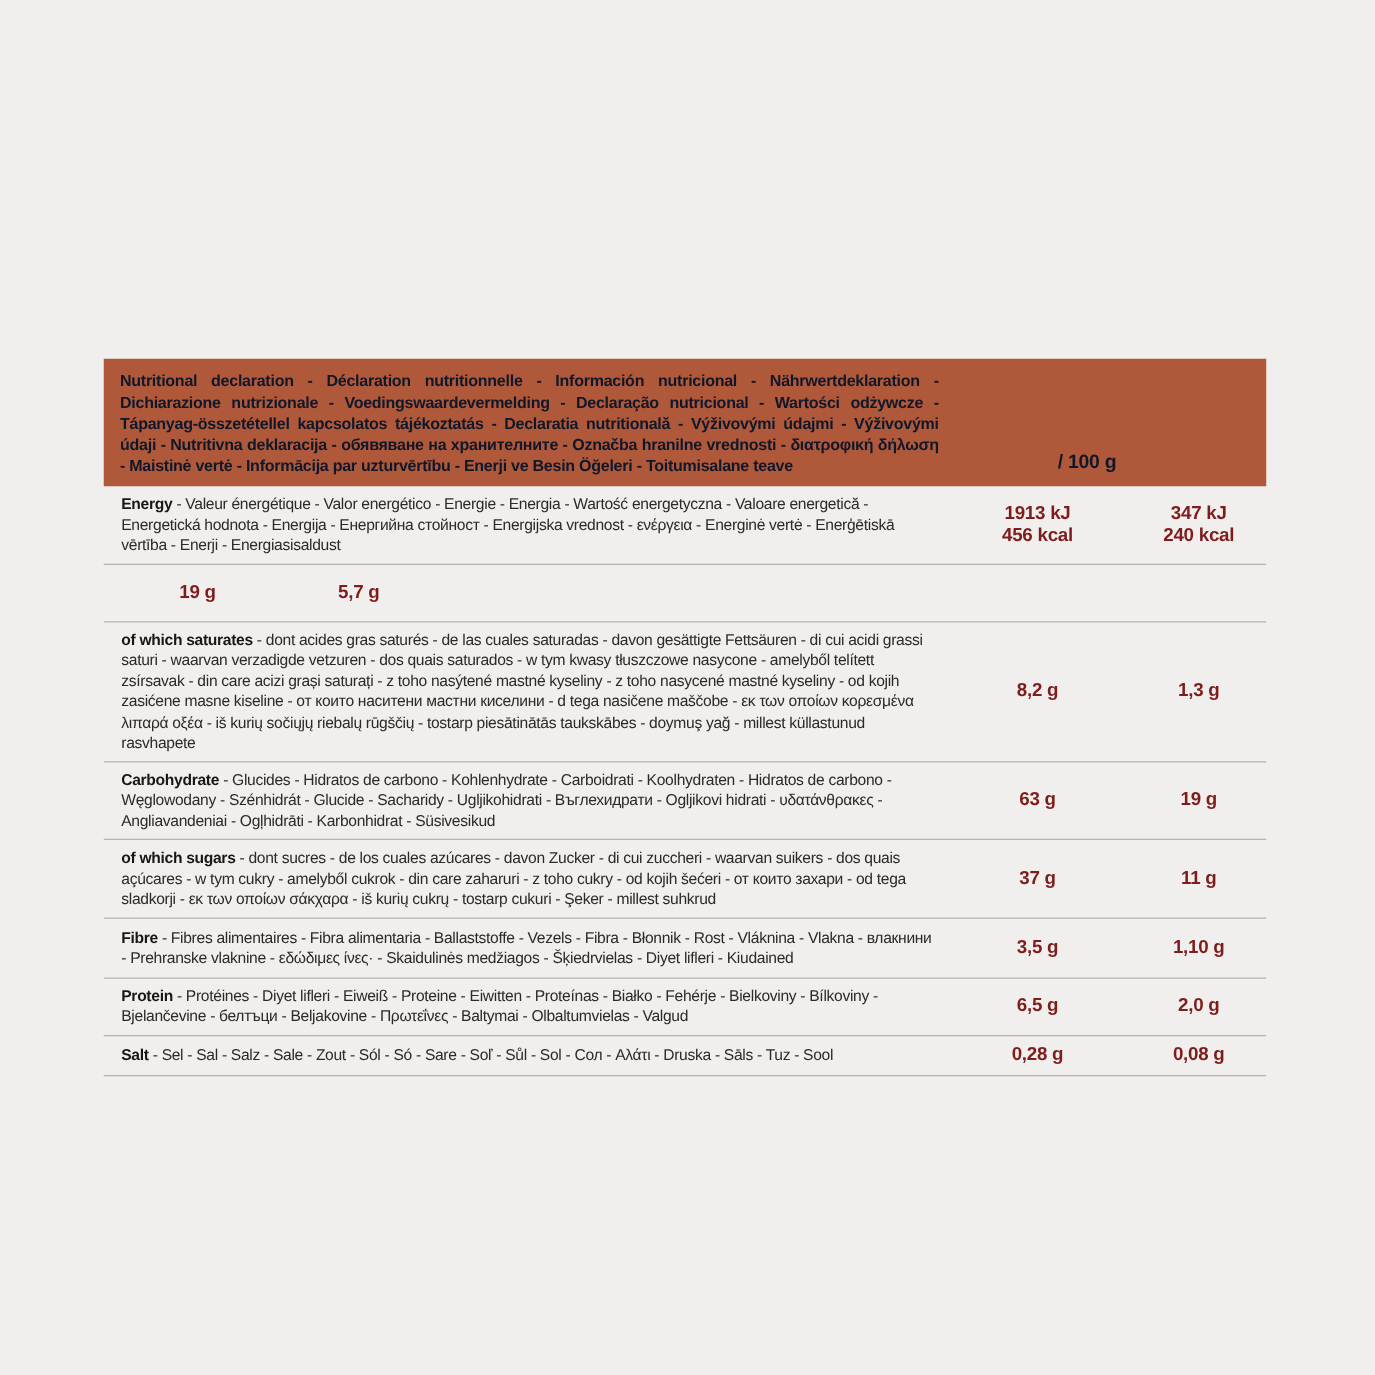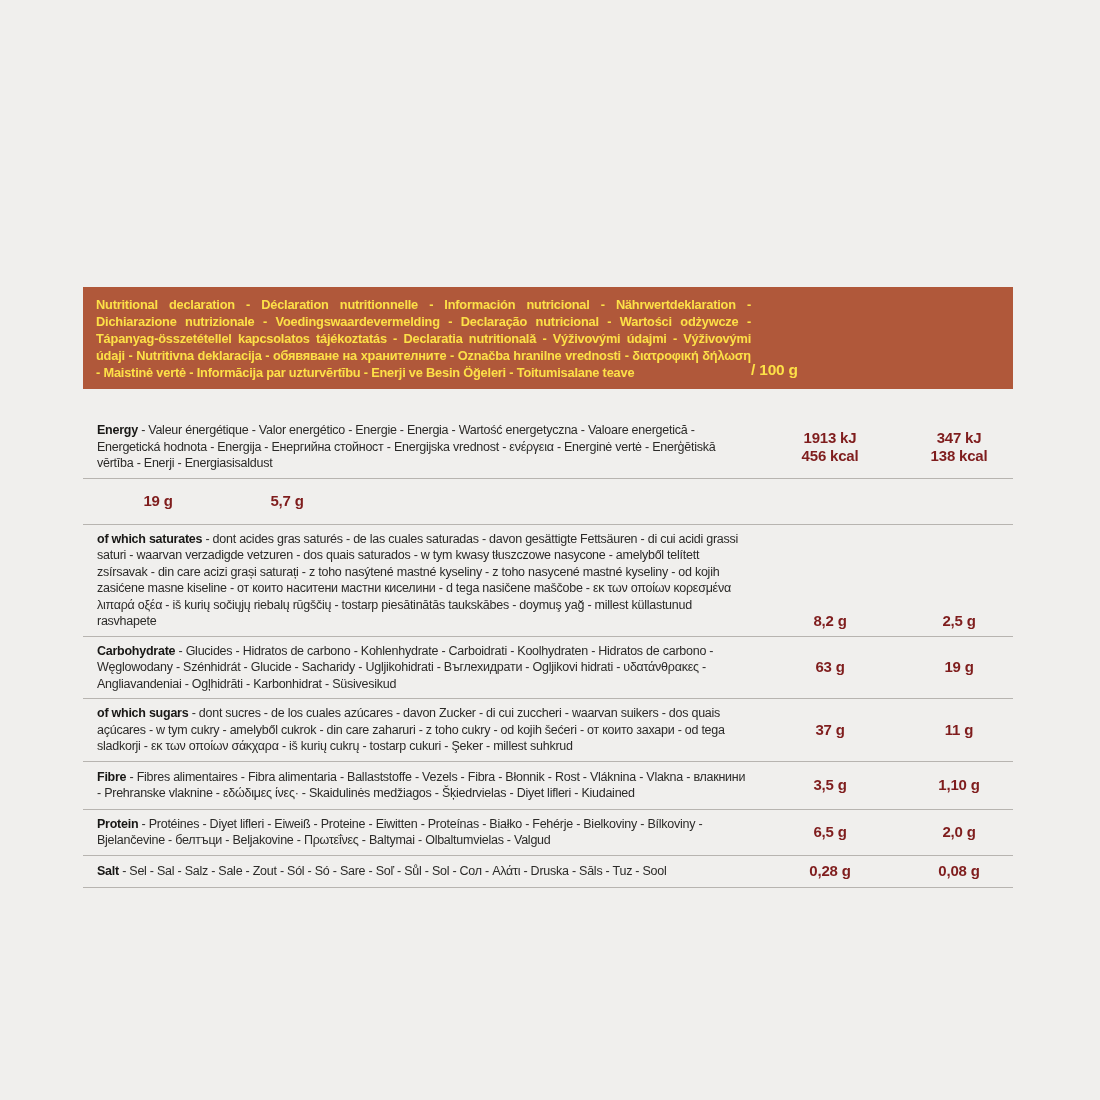--- a/index.html
+++ b/index.html
@@ -30,21 +30,21 @@
     font-size: 12.8px;
     font-weight: bold;
     line-height: 17px;
     letter-spacing: -0.2px;
     text-align: justify;
   }
   .thead-col {
     display: flex;
     flex-direction: column;
     justify-content: flex-end;
-    align-items: flex-start;
+    align-items: flex-end;
     gap: 4px;
     padding-bottom: 2px;
   }
   .thead-col.c100 { width: 142px; }
   .thead-col.c30  { width: 108px; }
   .col-label {
     font-size: 15.5px;
     font-weight: bold;
     letter-spacing: -0.2px;
   }
@@ -73,68 +73,68 @@
   .cell-val {
     text-align: center;
     font-size: 15px;
     font-weight: bold;
     color: #7f1d1d;
     line-height: 18px;
     letter-spacing: -0.2px;
   }
   .cell-val.c100 { width: 150px; }
   .cell-val.c30  { width: 108px; }
-  .r-energy    { min-height: 54px; margin-top: 27px; }
+  .r-energy    { min-height: 54px; }
   .r-fat       { min-height: 46px; }
-  .r-saturates { min-height: 95px; align-items: flex-end; }
+  .r-saturates { min-height: 95px; }
   .r-carb      { min-height: 59px; align-items: center; }
   .r-sugars    { min-height: 58px; justify-content: center; }
   .r-fibre     { min-height: 48px; }
   .r-protein   { min-height: 46px; }
   .r-salt      { min-height: 32px; }
 </style>
 </head>
 <body>
 
 <div class="nutrition-table">
 
-  <div class="thead" style="background: rgb(176, 88, 58); color: #fde047;">
+  <div class="thead" style="background: rgb(176, 88, 58); color: #0f172a;">
     <div class="thead-text">Nutritional declaration - Déclaration nutritionnelle - Información nutricional - Nährwertdeklaration - Dichiarazione nutrizionale - Voedingswaardevermelding - Declaração nutricional - Wartości odżywcze - Tápanyag-összetétellel kapcsolatos tájékoztatás - Declaratia nutritionalǎ - Výživovými údajmi - Výživovými údaji - Nutritivna deklaracija - обявяване на хранителните - Označba hranilne vrednosti - διατροφική δήλωση - Maistinė vertė - Informācija par uzturvērtību - Enerji ve Besin Öğeleri - Toitumisalane teave</div>
     <div class="thead-col c100">
       <div class="col-label">/ 100 g</div>
     </div>
   </div>
 
   <div class="trow r-energy">
     <div class="cell-label">
       <span class="lead">Energy</span>
       <span>- Valeur énergétique - Valor energético - Energie - Energia - Wartość energetyczna - Valoare energetică - Energetická hodnota - Energija - Енергийна стойност - Energijska vrednost - ενέργεια - Energinė vertė - Enerģētiskā vērtība - Enerji - Energiasisaldust</span>
     </div>
     <div class="cell-val c100">
       <div>1913 kJ</div>
       <div>456 kcal</div>
     </div>
     <div class="cell-val c30">
       <div>347 kJ</div>
-      <div>138 kcal</div>
+      <div>240 kcal</div>
     </div>
   </div>
 
   <div class="trow r-fat">
     <div class="cell-val c100">19 g</div>
     <div class="cell-val c30">5,7 g</div>
   </div>
 
   <div class="trow r-saturates">
     <div class="cell-label">
       <span class="lead">of which saturates</span>
       <span>- dont acides gras saturés - de las cuales saturadas - davon gesättigte Fettsäuren - di cui acidi grassi saturi - waarvan verzadigde vetzuren - dos quais saturados - w tym kwasy tłuszczowe nasycone - amelyből telített zsírsavak - din care acizi grași saturați - z toho nasýtené mastné kyseliny - z toho nasycené mastné kyseliny - od kojih zasićene masne kiseline - от които наситени мастни киселини - d tega nasičene maščobe - εκ των οποίων κορεσμένα λιπαρά οξέα - iš kurių sočiųjų riebalų rūgščių - tostarp piesātinātās taukskābes - doymuş yağ - millest küllastunud rasvhapete</span>
     </div>
     <div class="cell-val c100">8,2 g</div>
-    <div class="cell-val c30">2,5 g</div>
+    <div class="cell-val c30">1,3 g</div>
   </div>
 
   <div class="trow r-carb">
     <div class="cell-label">
       <span class="lead">Carbohydrate</span>
       <span>- Glucides - Hidratos de carbono - Kohlenhydrate - Carboidrati - Koolhydraten - Hidratos de carbono - Węglowodany - Szénhidrát - Glucide - Sacharidy - Ugljikohidrati - Въглехидрати - Ogljikovi hidrati - υδατάνθρακες - Angliavandeniai - Ogļhidrāti - Karbonhidrat - Süsivesikud</span>
     </div>
     <div class="cell-val c100">63 g</div>
     <div class="cell-val c30">19 g</div>
   </div>

